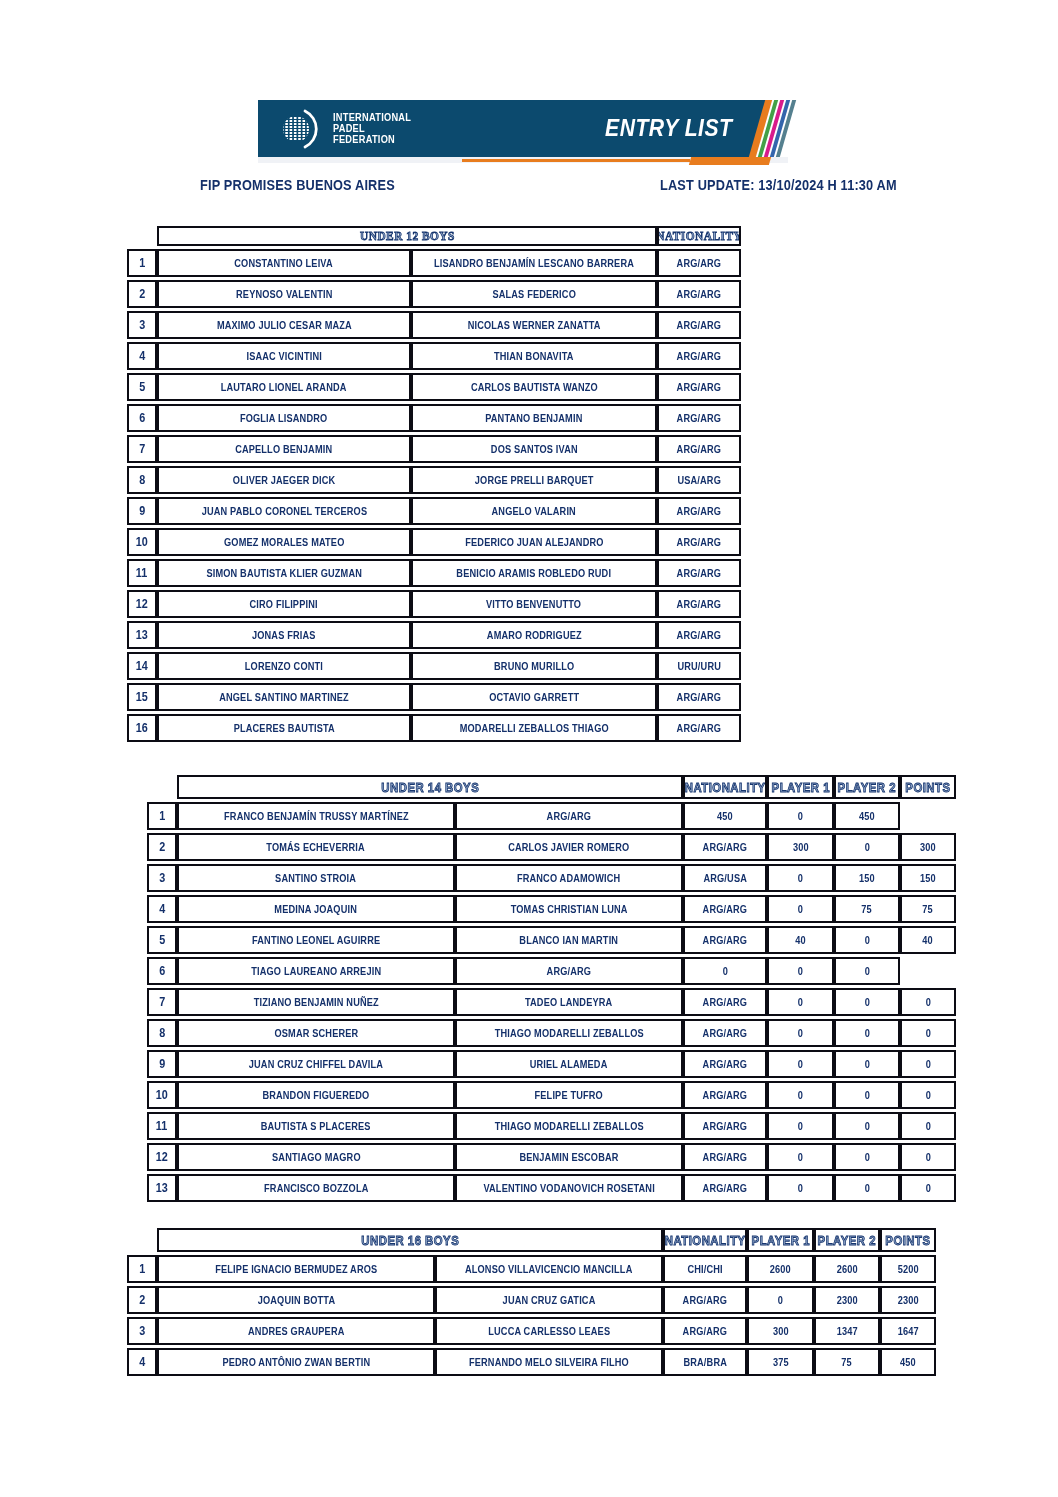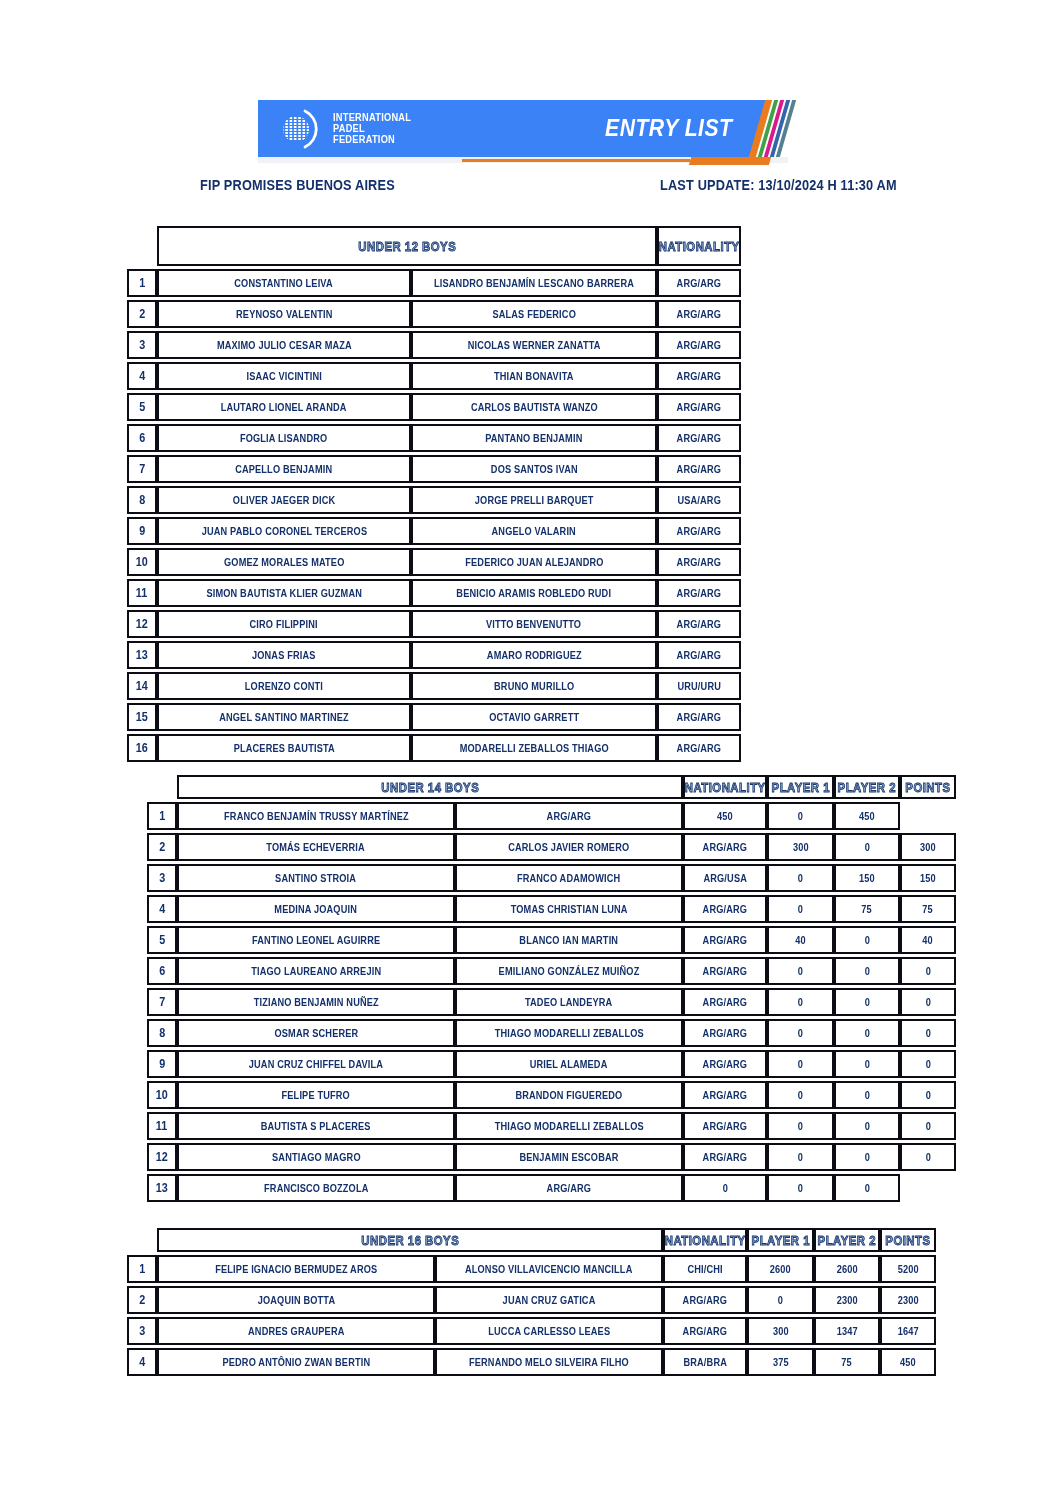--- a/index.html
+++ b/index.html
@@ -9,21 +9,21 @@
     font-family:"Liberation Sans", sans-serif;
     position:relative;
     color:#14306a;
   }
   .page { position:relative; width:1058px; height:1497px; overflow:hidden; background:#fff; }
 
   
   .banner { position:absolute; left:258px; top:100px; width:532px; height:66px; }
   .banner-navy {
     position:absolute; left:0; top:0; width:510px; height:57px;
-    background:#3b82f6;
+    background:#0c4a6e;
     clip-path: polygon(0 0, 100% 0, calc(100% - 17px) 100%, 0 100%);
     display:flex; align-items:center;
   }
   .logo { display:flex; align-items:center; gap:7px; margin-left:22px; }
   .logo-text { color:#fff; font-weight:bold; font-size:10.5px; line-height:1.08; letter-spacing:.3px;
     transform:scaleX(.88); transform-origin:left center; white-space:nowrap; }
   .entry-list {
     position:absolute; right:36px; top:0; height:57px; display:flex; align-items:center;
     color:#ffffff; font-style:italic; font-weight:bold; font-size:23px; letter-spacing:.5px;
     transform:scaleX(.92); transform-origin:right center; white-space:nowrap;
@@ -44,21 +44,21 @@
     position:absolute; left:660px; top:176px;
     font-weight:bold; font-size:15px; letter-spacing:.2px; color:#14306a;
     transform:scaleX(.85); transform-origin:left center; white-space:nowrap;
   }
 
   
   .table-block { position:absolute; }
   .thead, .trow { display:grid; }
   .thead { margin-bottom:3px; }
   .trow { margin-bottom:3px; }
-  .thead.narrow { grid-template-columns:30px 500px 84px; height:40px; }
+  .thead.narrow { grid-template-columns:30px 500px 84px; height:20px;font-family:Liberation Serif, serif; }
   .thead.wide   { grid-template-columns:30px 506px 84px 67px 66px 56px; height:24px; }
   .trow.narrow  { grid-template-columns:30px 254px 246px 84px; height:28px; }
   .trow.wide    { grid-template-columns:30px 278px 228px 84px 67px 66px 56px; height:28px; }
   .cell, .hcell {
     border:2.2px solid #0c0c14; background:#fff;
     display:flex; align-items:center; justify-content:center;
     overflow:hidden;
   }
   .spacer { background:transparent; border:none; }
   .cell { font-weight:bold; font-size:11.5px; color:#14306a; }
@@ -490,23 +490,20 @@
             <span class="cond">40</span>
           </div>
         </div>
         <div class="trow wide">
           <div class="cell num">
             <span class="cond">6</span>
           </div>
           <div class="cell name">
             <span class="cond">TIAGO LAUREANO ARREJIN</span>
           </div>
-          <div class="cell name">
-            <span class="cond">EMILIANO GONZÁLEZ MUIÑOZ</span>
-          </div>
           <div class="cell nat">
             <span class="cond">ARG/ARG</span>
           </div>
           <div class="cell pts">
             <span class="cond">0</span>
           </div>
           <div class="cell pts">
             <span class="cond">0</span>
           </div>
           <div class="cell pts">
@@ -580,25 +577,25 @@
           </div>
           <div class="cell pts">
             <span class="cond">0</span>
           </div>
         </div>
         <div class="trow wide">
           <div class="cell num">
             <span class="cond">10</span>
           </div>
           <div class="cell name">
+            <span class="cond">BRANDON FIGUEREDO</span>
+          </div>
+          <div class="cell name">
             <span class="cond">FELIPE TUFRO</span>
           </div>
-          <div class="cell name">
-            <span class="cond">BRANDON FIGUEREDO</span>
-          </div>
           <div class="cell nat">
             <span class="cond">ARG/ARG</span>
           </div>
           <div class="cell pts">
             <span class="cond">0</span>
           </div>
           <div class="cell pts">
             <span class="cond">0</span>
           </div>
           <div class="cell pts">
@@ -650,20 +647,23 @@
           <div class="cell pts">
             <span class="cond">0</span>
           </div>
         </div>
         <div class="trow wide">
           <div class="cell num">
             <span class="cond">13</span>
           </div>
           <div class="cell name">
             <span class="cond">FRANCISCO BOZZOLA</span>
+          </div>
+          <div class="cell name">
+            <span class="cond">VALENTINO VODANOVICH ROSETANI</span>
           </div>
           <div class="cell nat">
             <span class="cond">ARG/ARG</span>
           </div>
           <div class="cell pts">
             <span class="cond">0</span>
           </div>
           <div class="cell pts">
             <span class="cond">0</span>
           </div>

